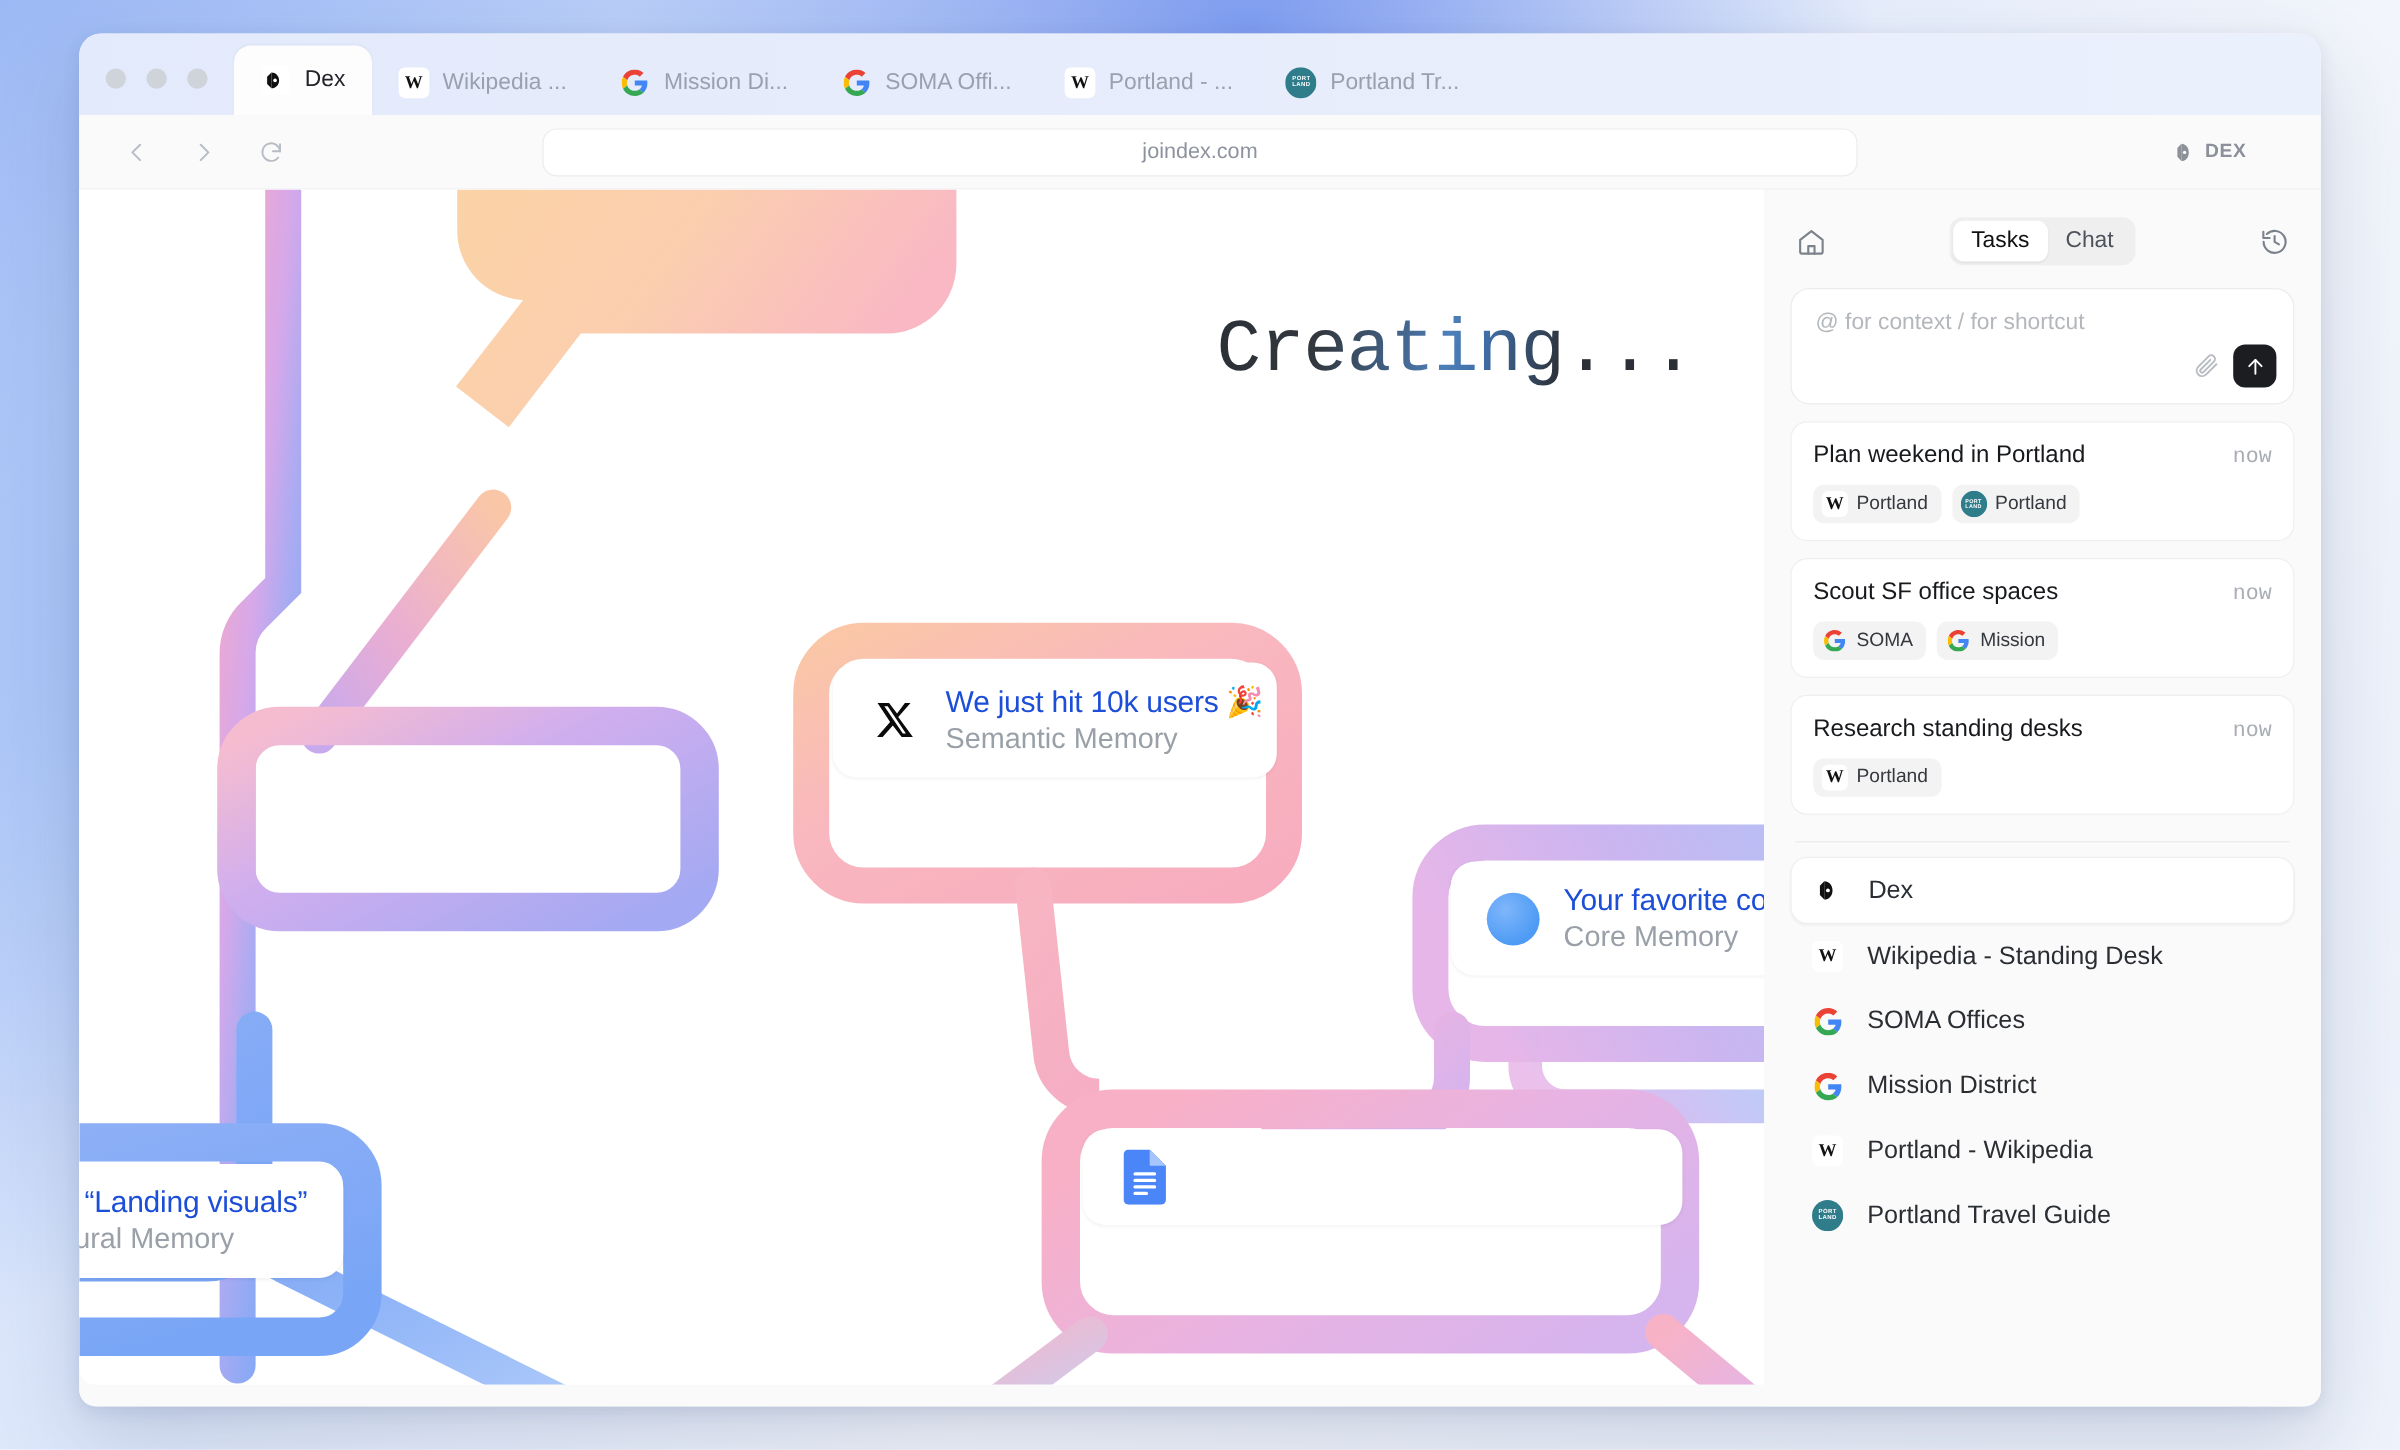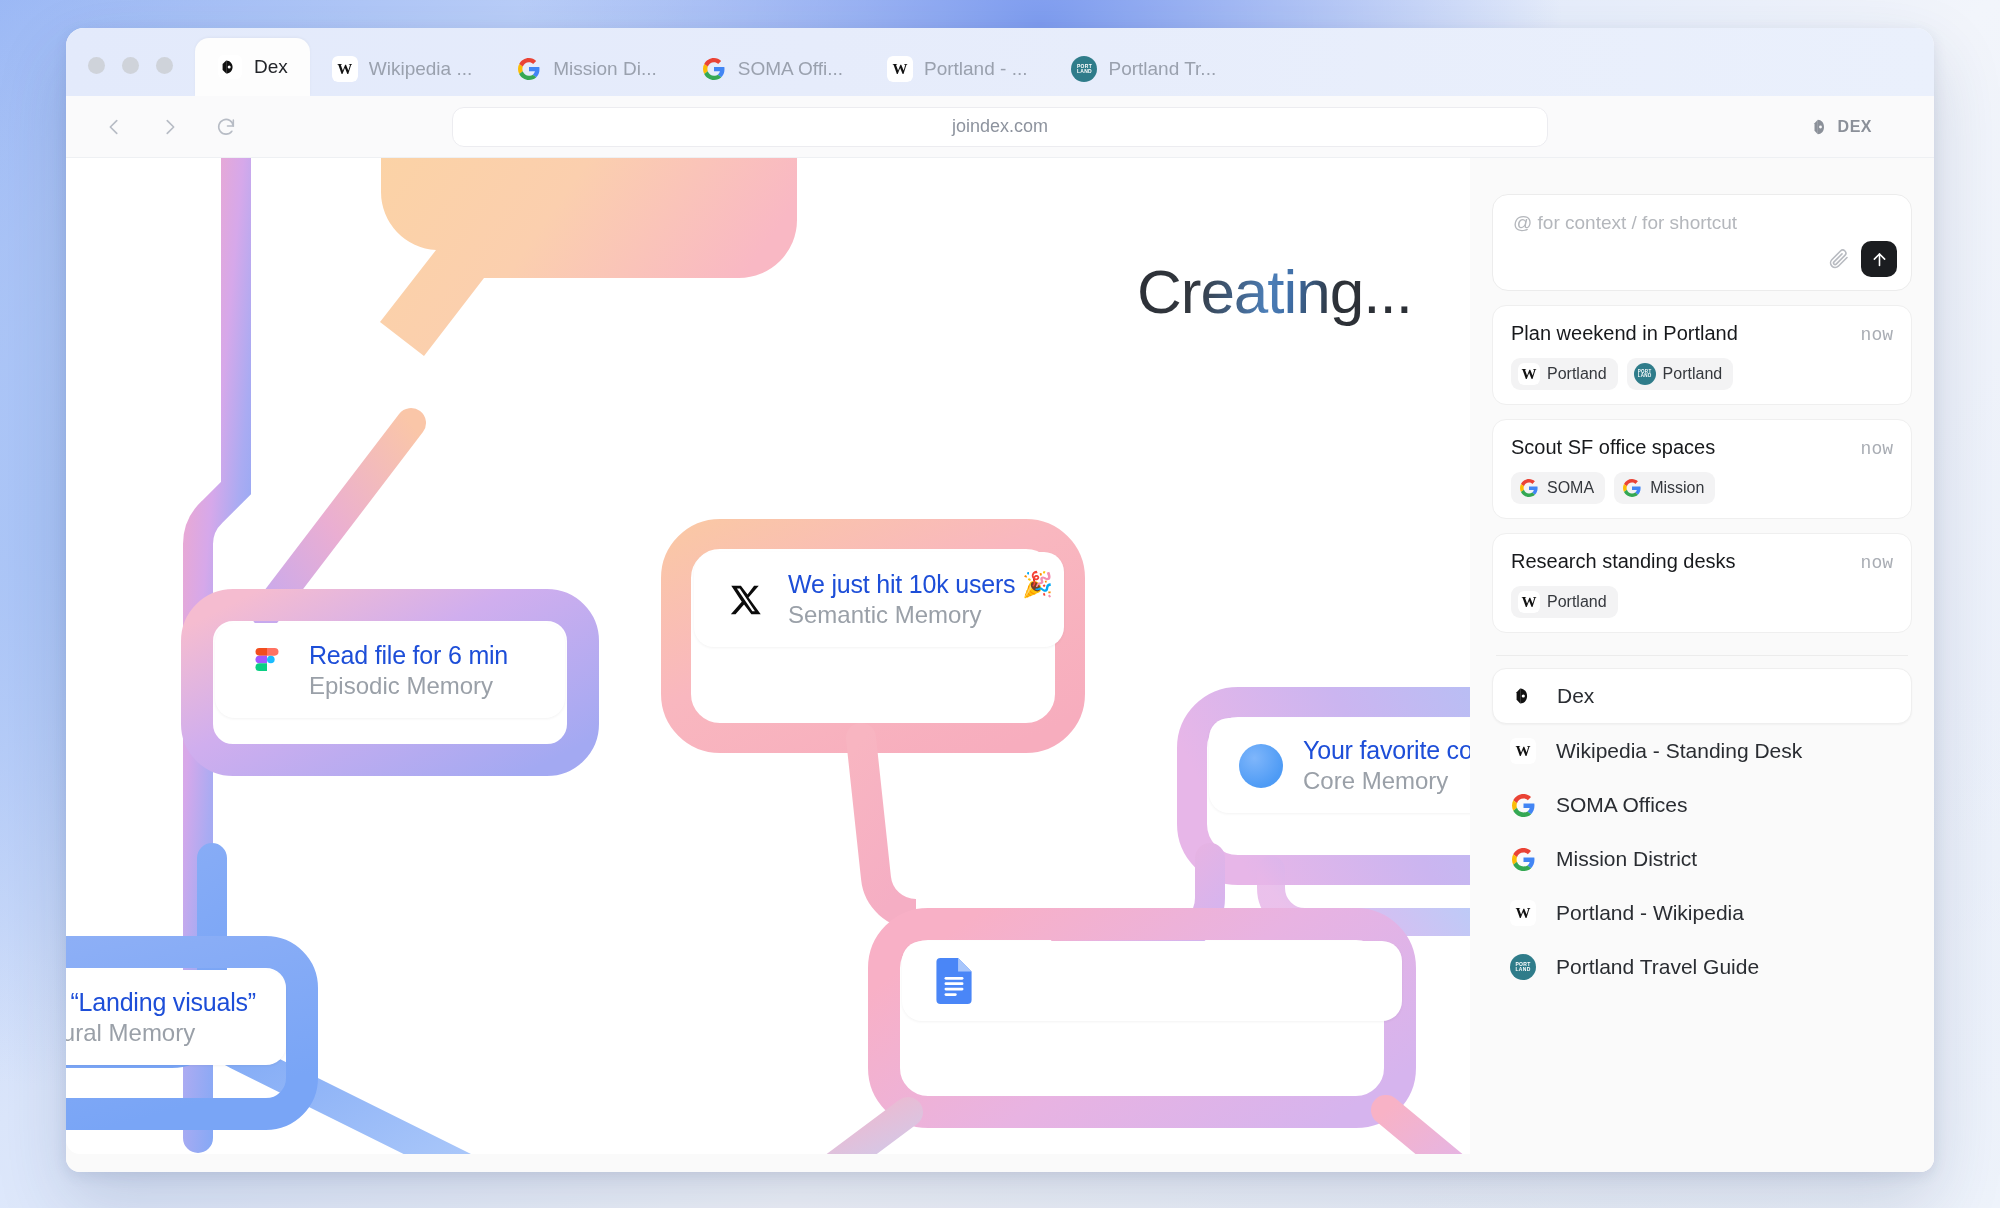--- a/index.html
+++ b/index.html
@@ -88,21 +88,21 @@
     overflow: hidden;
     flex: 0 0 1404px;
   }
   .canvas > svg { position: absolute; inset: 0; display: block; }
 
   .creating {
     position: absolute; right: 58px; top: 98px;
     font-size: 62px; font-weight: 400; letter-spacing: -1px;
     background: linear-gradient(100deg,#2b2f36 0%, #33383f 22%, #4d7fb8 48%, #3f6ea6 56%, #2d3137 72%, #2b2f36 100%);
     -webkit-background-clip: text; background-clip: text;
-    -webkit-text-fill-color: transparent; color: transparent;
+    -webkit-text-fill-color: transparent; color: transparent; font-family: Liberation Mono, monospace;
   }
 
   
   .node {
     position: absolute;
     background: #fff;
     border-radius: 20px;
     display: flex; align-items: center; gap: 20px;
     padding: 18px 30px;
     box-shadow: 0 1px 3px rgba(0,0,0,.05);
@@ -375,35 +375,20 @@
           <svg width="34" height="34" viewBox="0 0 24 24" fill="#0b0b0b">
               <path d="M17.7 2h3.3l-7.2 8.3L22.4 22h-6.6l-5.2-6.8L4.6 22H1.3l7.7-8.8L1.6 2h6.8l4.7 6.2L17.7 2Zm-1.2 18h1.8L7.6 3.9H5.6L16.5 20Z"></path>
             </svg>
         </span>
         <span>
           <div class="n-title">We just hit 10k users 🎉</div>
           <div class="n-sub">Semantic Memory</div>
         </span>
       </div>
 
-      <div class="node" style="left:149px; top:465px; width:350px;">
-        <span class="n-icon">
-          <svg width="32" height="46" viewBox="0 0 24 36">
-            <path d="M6 0h6v6H6a3 3 0 0 1 0-6Z" fill="#F24E1E"></path>
-            <path d="M12 0h6a3 3 0 0 1 0 6h-6V0Z" fill="#FF7262"></path>
-            <path d="M6 6h6v6H6a3 3 0 0 1 0-6Z" fill="#A259FF"></path>
-            <circle cx="15" cy="9" r="3" fill="#1ABCFE"></circle>
-            <path d="M6 12h6v6H6a3 3 0 0 1 0-6Z" fill="#0ACF83"></path>
-          </svg>
-        </span>
-        <span>
-          <div class="n-title">Read file for 6 min</div>
-          <div class="n-sub">Episodic Memory</div>
-        </span>
-      </div>
 
       <div class="node" style="left:1143px; top:560px; width:420px;">
         <span class="n-icon">
           <span style="display:block;width:44px;height:44px;border-radius:50%;background:radial-gradient(circle at 35% 32%,#7fb6fb,#4e9bf5 70%);"></span>
         </span>
         <span>
           <div class="n-title">Your favorite color is</div>
           <div class="n-sub">Core Memory</div>
         </span>
       </div>
@@ -427,20 +412,39 @@
         <span style="margin-left:auto;">
           <div class="n-title">…ked “Landing visuals”</div>
           <div class="n-sub">…cedural Memory</div>
         </span>
       </div>
 
     </div>
 
     <div class="sidebar">
 
+      <div class="sb-head">
+        <div class="sb-icon">
+          <svg width="25" height="25" viewBox="0 0 24 24" fill="none" stroke="currentColor" stroke-width="1.7" stroke-linecap="round" stroke-linejoin="round">
+              <path d="M3 10.5 12 3.5l9 7V20a1.5 1.5 0 0 1-1.5 1.5h-15A1.5 1.5 0 0 1 3 20Z"></path>
+              <path d="M9.5 21.5v-6h5v6"></path>
+            </svg>
+        </div>
+        <div class="seg">
+          <div class="on">Tasks</div>
+          <div>Chat</div>
+        </div>
+        <div class="sb-icon sb-hist">
+          <svg width="25" height="25" viewBox="0 0 24 24" fill="none" stroke="currentColor" stroke-width="1.7" stroke-linecap="round" stroke-linejoin="round">
+              <path d="M3.2 12a8.8 8.8 0 1 0 2.6-6.2"></path>
+              <polyline points="3 4 3 9 8 9"></polyline>
+              <polyline points="12 7.5 12 12 15.5 14"></polyline>
+            </svg>
+        </div>
+      </div>
 
       <div class="composer">
         <div class="ph">@ for context / for shortcut</div>
         <div class="cmp-actions">
           <span class="clip">
             <svg width="24" height="24" viewBox="0 0 24 24" fill="none" stroke="currentColor" stroke-width="1.6" stroke-linecap="round" stroke-linejoin="round">
                 <path d="M20 10.5 11.3 19.2a4.6 4.6 0 0 1-6.5-6.5l8.7-8.7a3.1 3.1 0 0 1 4.4 4.4l-8.7 8.7a1.5 1.5 0 0 1-2.2-2.2l8-8"></path>
               </svg>
           </span>
           <span class="sendbtn">

